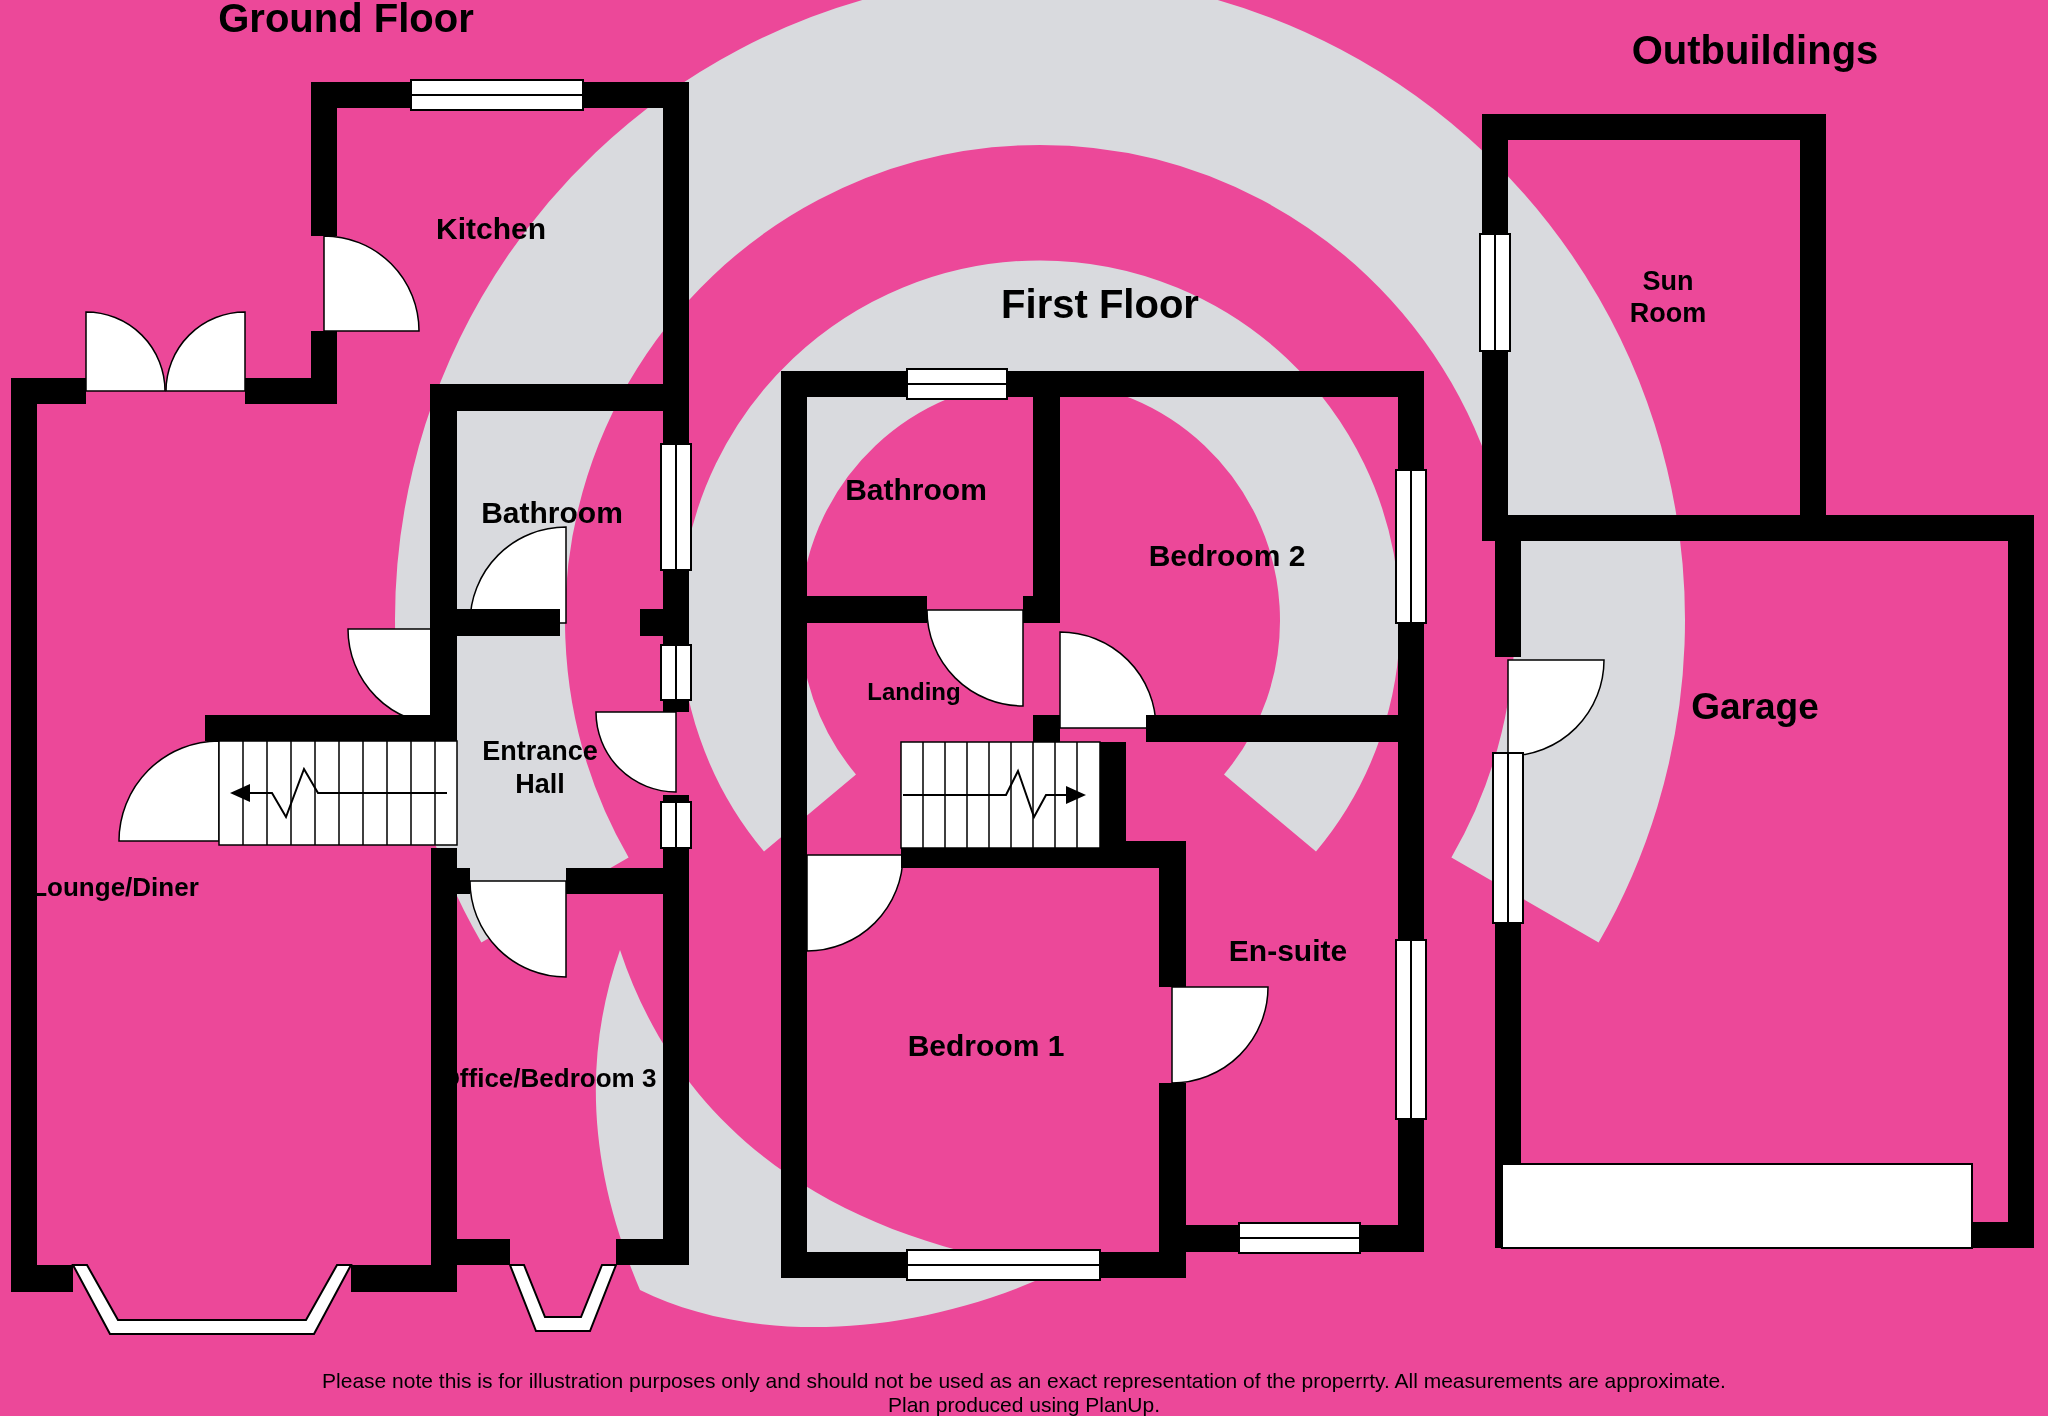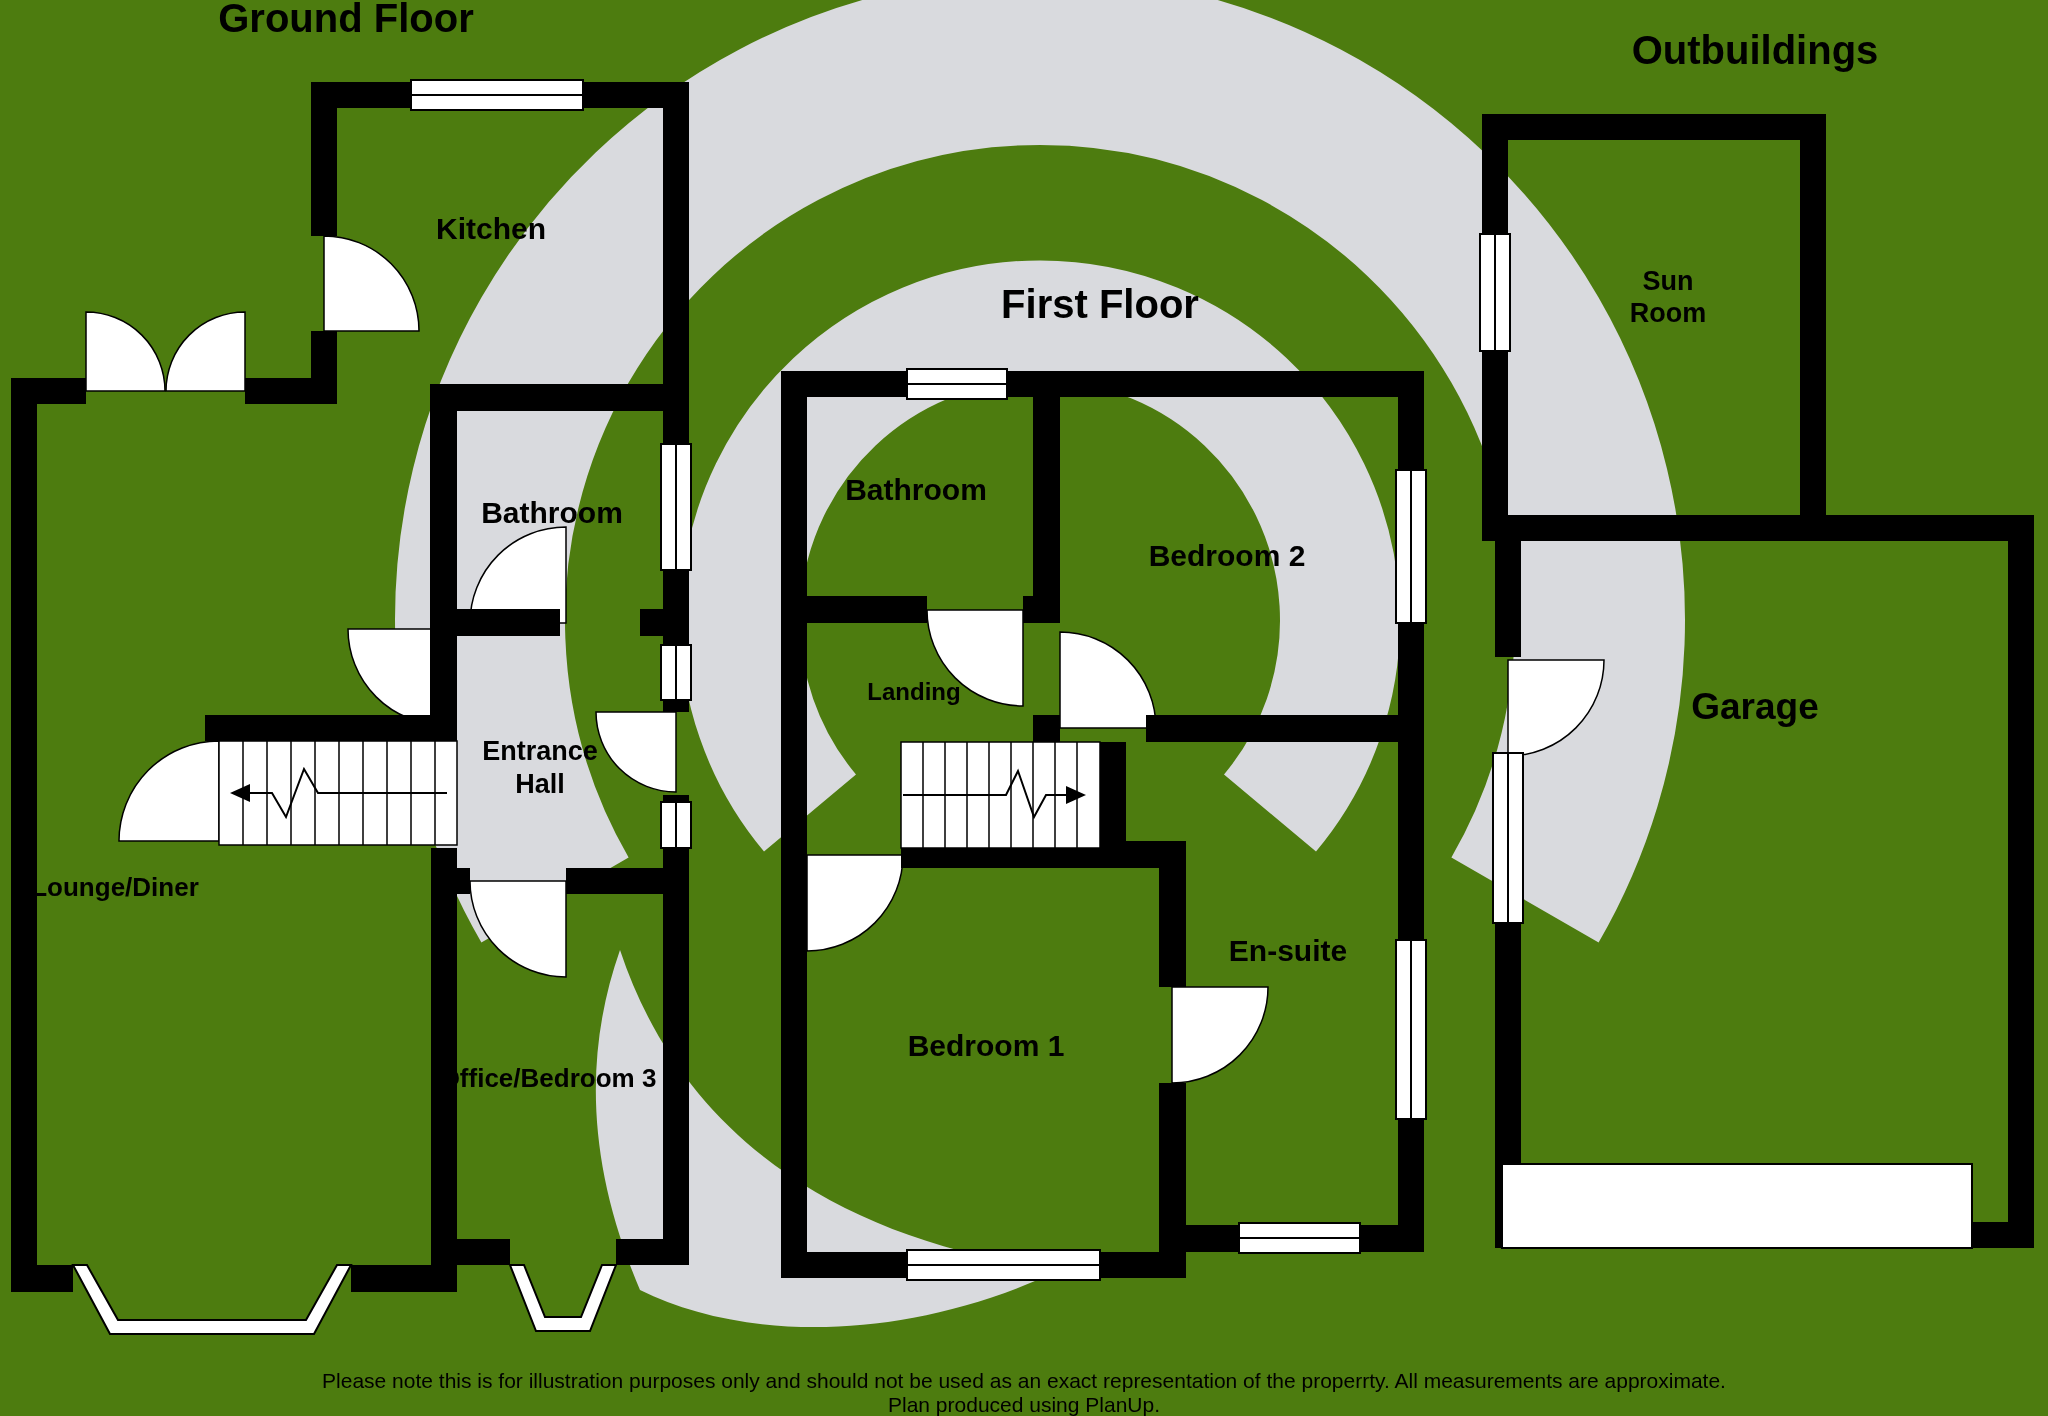--- a/index.html
+++ b/index.html
@@ -1,16 +1,16 @@
 <!DOCTYPE html>
 <html><head>
 <meta charset="utf-8">
 <style>
   html,body{margin:0;padding:0;background:#ffffff;}
-  .canvas{position:relative;width:2048px;height:1416px;background:#4d7c0f;overflow:hidden;}
+  .canvas{position:relative;width:2048px;height:1416px;background:#ec4899;overflow:hidden;}
   svg{display:block;}
   text{font-family:"Liberation Sans", sans-serif;font-weight:bold;fill:#000000;}
   .t-title{font-size:40px;}
   .t-room{font-size:30px;}
   .t-room-sm{font-size:26px;}
   .t-hall{font-size:27px;}
   .t-landing{font-size:24px;}
   .t-garage{font-size:37px;}
   .t-sun{font-size:27px;}
   .t-footer{font-size:21px;font-weight:normal;}

